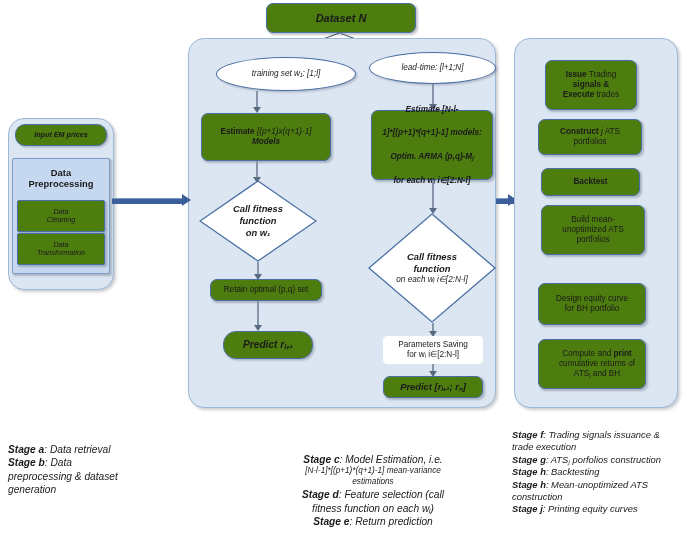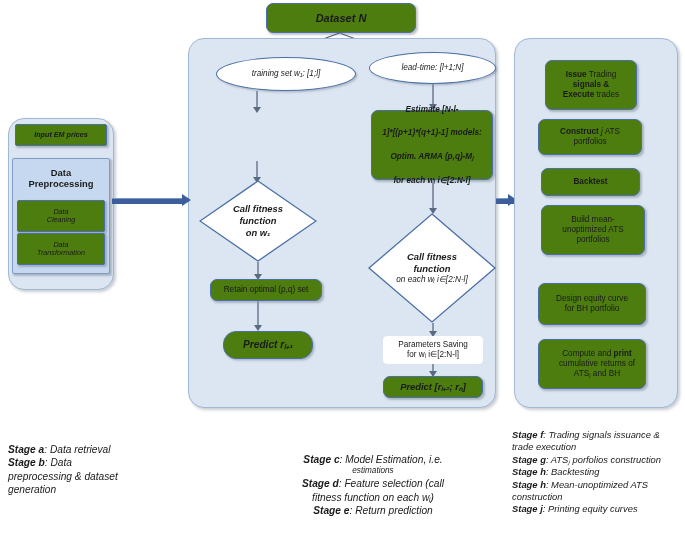--- a/index.html
+++ b/index.html
@@ -103,20 +103,26 @@
   <div class="diagline" style="left:341px;top:33px;width:72px;transform:rotate(20deg);"></div>
 
   <div class="panel" style="left:188px;top:38px;width:308px;height:370px;"></div>
 
   <div class="ellipse ital t8" style="left:216px;top:57px;width:140px;height:34px;">
     <span>training set w₁: [1;l]</span>
   </div>
   <div class="vline" style="left:256px;top:91px;height:18px;"></div>
   <div class="arrowhead" style="left:253px;top:107px;"></div>
 
+  <div class="node rounded t8" style="left:201px;top:113px;width:130px;height:48px;flex-direction:column;">
+    <div>
+      <b>Estimate</b><i> [(p+1)x(q+1)-1]</i>
+    </div>
+    <div class="ital bold">Models</div>
+  </div>
   <div class="vline" style="left:256px;top:161px;height:18px;"></div>
   <div class="arrowhead" style="left:253px;top:177px;"></div>
 
   <div class="diamond-wrap" style="left:199px;top:180px;width:118px;height:82px;">
     <svg class="diamond-shape" viewBox="0 0 118 82" preserveAspectRatio="none">
       <polygon points="59,1 117,41 59,81 1,41" fill="#ffffff" stroke="#4a6fa5" stroke-width="1.3"></polygon>
     </svg>
     <div class="diamond-label t9">
       <div class="bold ital">Call fitness</div>
       <div class="bold ital">function</div>
@@ -172,21 +178,21 @@
   </div>
   <div class="vline" style="left:432px;top:364px;height:10px;"></div>
   <div class="arrowhead" style="left:429px;top:371px;"></div>
 
   <div class="node rounded bold ital t9" style="left:383px;top:376px;width:100px;height:22px;">
     <span>Predict [rₗ₊₂; rₙ]</span>
   </div>
 
   <div class="panel" style="left:8px;top:118px;width:106px;height:172px;"></div>
 
-  <div class="node t7 bold ital" style="left:15px;top:124px;width:92px;height:22px;border-radius:2px;font-style:italic;">
+  <div class="node t7 bold ital" style="left:15px;top:124px;width:92px;height:22px;border-radius:10px;font-style:italic;">
     <span>Input EM prices</span>
   </div>
 
   <div class="node t9 bold" style="left:12px;top:158px;width:98px;height:116px;background:#c5d8ef;border:1.3px solid #7d9dc4;
               flex-direction:column;align-items:center;justify-content:flex-start;padding-top:8px;border-radius:2px;">
     <div>Data</div>
     <div>Preprocessing</div>
   </div>
 
   <div class="node t7 ital" style="left:17px;top:200px;width:88px;height:32px;flex-direction:column;border-radius:2px;">
@@ -241,20 +247,21 @@
 
   <div class="caption t10" style="left:8px;top:443px;width:210px;text-align:left;">
     <div><span class="cap-b">Stage a</span><span>:  Data retrieval</span></div>
     <div><span class="cap-b">Stage b</span><span>: Data</span></div>
     <div><span>preprocessing &amp; dataset</span></div>
     <div><span>generation</span></div>
   </div>
 
   <div class="caption t9" style="left:248px;top:453px;width:250px;text-align:center;">
     <div class="t10"><span class="cap-b">Stage c</span><span>:  Model Estimation, i.e.</span></div>
+    <div class="t8"><span>[N-l-1]*[(p+1)*(q+1)-1] mean-variance</span></div>
     <div class="t8"><span>estimations</span></div>
     <div class="t10"><span class="cap-b">Stage d</span><span>: Feature selection (call</span></div>
     <div class="t10"><span>fitness function on each wᵢ)</span></div>
     <div class="t10"><span class="cap-b">Stage e</span><span>: Return prediction</span></div>
   </div>
 
   <div class="caption t9" style="left:512px;top:429px;width:175px;text-align:left;">
     <div><span class="cap-b">Stage f</span><span>:  Trading signals issuance &amp;</span></div>
     <div><span>trade execution</span></div>
     <div><span class="cap-b">Stage g</span><span>: ATSⱼ porfolios construction</span></div>

